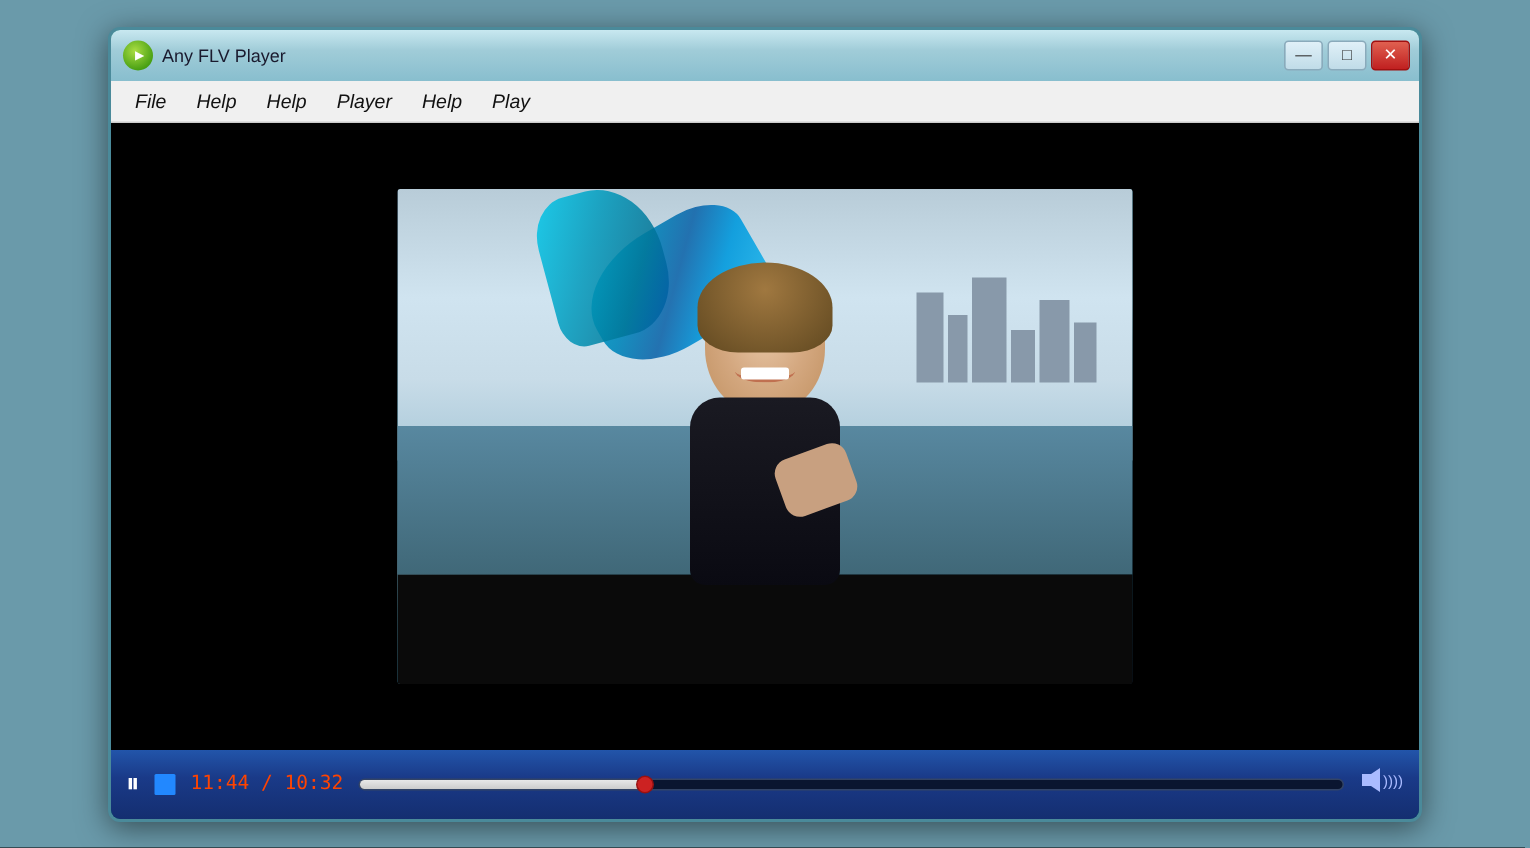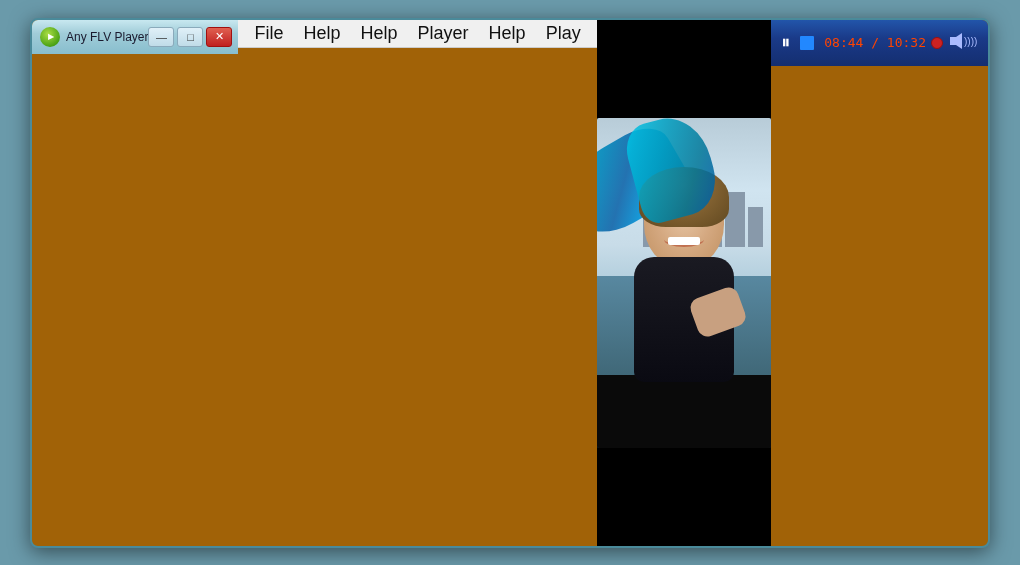--- a/index.html
+++ b/index.html
@@ -8,29 +8,29 @@
       background: #6a9aaa;
       display: flex;
       align-items: center;
       justify-content: center;
       width: 1020px;
       height: 565px;
       font-family: 'Segoe UI', Tahoma, sans-serif;
     }
 
     .window {
-      width: 960px;
+      width: 876px;
       height: 530px;
       border: 2px solid #4a8a9a;
       border-radius: 8px;
       overflow: hidden;
       box-shadow: 0 4px 20px rgba(0,0,0,0.5);
       display: flex;
-      flex-direction: row;
-      background: #a16207;
+      flex-direction: column;
+      background: #0f766e;
     }
 
     
     .title-bar {
       display: flex;
       align-items: center;
       justify-content: space-between;
       background: linear-gradient(180deg, #c8e8f0 0%, #a0ccd8 40%, #88bece 100%);
       height: 34px;
       padding: 0 6px 0 8px;
@@ -98,24 +98,25 @@
       align-items: center;
       background: #f0f0f0;
       height: 28px;
       padding: 0 6px;
       flex-shrink: 0;
       border-bottom: 1px solid #ccc;
     }
 
     .menu-item {
       padding: 2px 10px;
-      font-size: 18px;
+      font-size: 13px;
       color: #111;
       cursor: pointer;
       border-radius: 2px;
+      font-style: italic;
     }
 
     
     .video-area {
       flex: 1;
       background: #000;
       display: flex;
       align-items: center;
       justify-content: center;
       position: relative;
@@ -386,21 +387,21 @@
     </div>
   </div>
 
   <div class="controls-bar">
 
     <div class="ctrl-btn pause-btn">⏸</div>
 
     <div class="stop-btn"></div>
 
     <div class="time-display">
-      <span>08:44</span><span> / </span><span>10:32</span>
+      <span>11:44</span><span> / </span><span>10:32</span>
     </div>
 
     <div class="progress-container">
       <div class="progress-fill"></div>
       <div class="progress-thumb"></div>
     </div>
 
     <div class="volume-btn">
       <svg width="30" height="20" viewBox="0 0 30 20">
         <polygon points="2,6 2,14 8,14 14,18 14,2 8,6" fill="#aabbff"></polygon>

